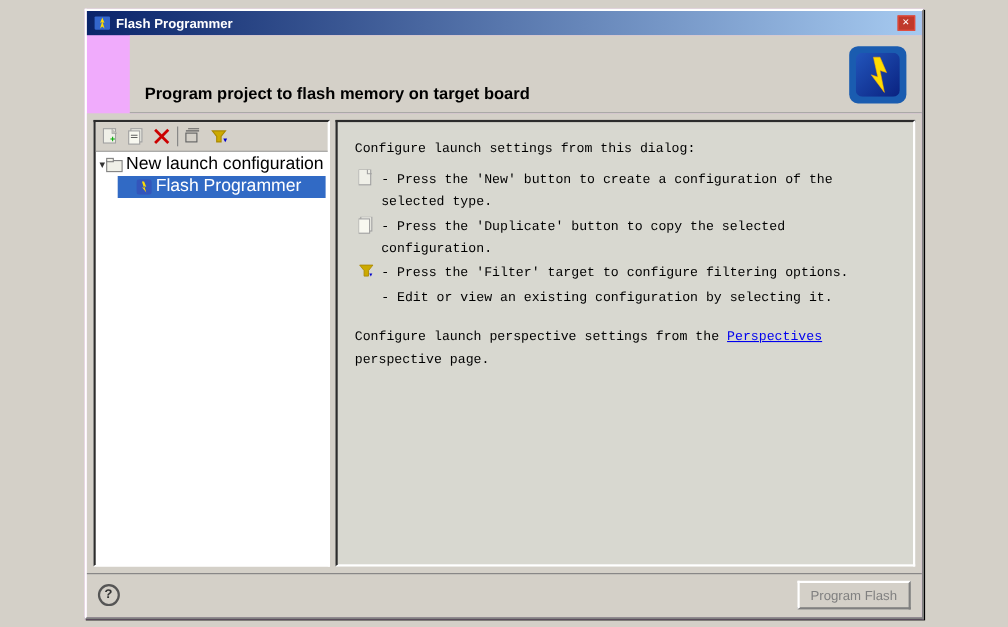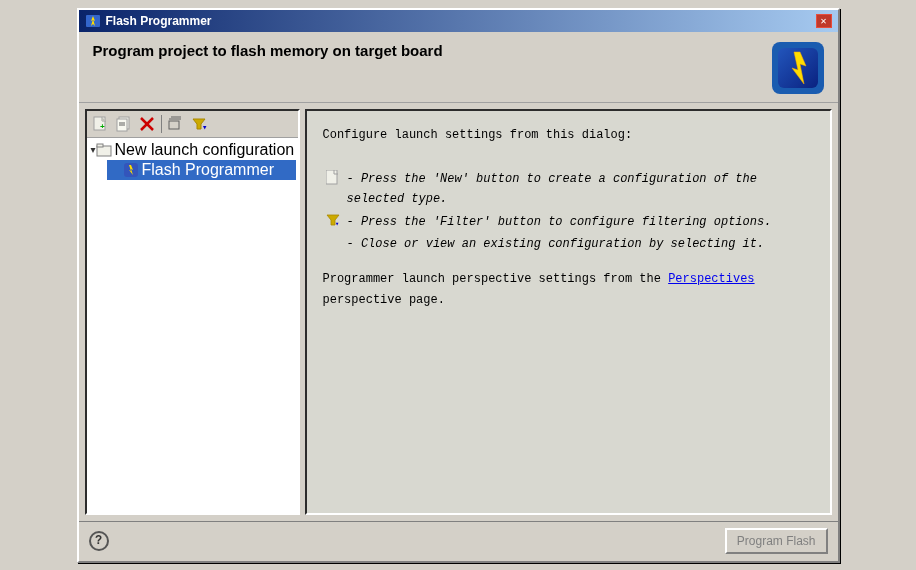--- a/index.html
+++ b/index.html
@@ -71,24 +71,25 @@
       align-items: center;
       justify-content: center;
       cursor: pointer;
       font-weight: bold;
     }
 
     .header-area {
       background: #d4d0c8;
       padding: 10px 14px 8px 14px;
       display: flex;
-      align-items: flex-start;
+      align-items: flex-end;
       justify-content: space-between;
       border-bottom: 1px solid #a0a0a0;
       flex-shrink: 0;
+      margin-left: 39px;
     }
 
     .header-title {
       font-size: 15px;
       font-weight: bold;
       font-family: Arial, sans-serif;
       color: #000;
     }
 
     .header-logo {
@@ -210,21 +211,20 @@
       font-family: 'Courier New', monospace;
       font-size: 12px;
       line-height: 1.7;
       color: #000;
     }
 
     .info-line {
       display: flex;
       align-items: flex-start;
       margin-bottom: 2px;
-      font-style: italic;
     }
 
     .info-icon {
       width: 20px;
       flex-shrink: 0;
       display: flex;
       align-items: center;
       justify-content: center;
       margin-right: 4px;
       margin-top: 1px;
@@ -394,51 +394,60 @@
                 </svg>
               </span>
               <span class="tree-item-label">Flash Programmer</span>
             </div>
           </div>
         </div>
       </div>
     </div>
 
     <div class="right-panel">
-      <div style="margin-bottom: 24px;">Configure launch settings from this dialog:</div>
+      <div style="margin-bottom: 8px;">Configure launch settings from this dialog:</div>
 
       <div class="info-line">
         <span class="info-icon">
           <svg width="14" height="16" viewBox="0 0 14 16">
             <rect x="0" y="0" width="11" height="14" fill="#f0f0e8" stroke="#a0a0a0" stroke-width="1"></rect>
             <polyline points="8,0 8,4 12,4" fill="none" stroke="#a0a0a0" stroke-width="1"></polyline>
           </svg>
         </span>
         <span class="info-text">- Press the 'New' button to create a configuration of the selected type.</span>
       </div>
 
+      <div class="info-line">
+        <span class="info-icon">
+          <svg width="14" height="16" viewBox="0 0 14 16">
+            <rect x="2" y="0" width="10" height="13" fill="#f0f0e8" stroke="#a0a0a0" stroke-width="1"></rect>
+            <rect x="0" y="2" width="10" height="13" fill="#f8f8f0" stroke="#a0a0a0" stroke-width="1"></rect>
+          </svg>
+        </span>
+        <span class="info-text">- Press the 'Duplicate' button to copy the selected configuration.</span>
+      </div>
 
 
       <div class="info-line">
         <span class="info-icon">
           <svg width="14" height="14" viewBox="0 0 14 14">
             <polygon points="1,2 13,2 9,7 9,12 5,12 5,7" fill="#ccaa00" stroke="#aa8800" stroke-width="0.8"></polygon>
             <text x="9" y="13" font-size="7" fill="#0000cc" font-weight="bold">▾</text>
           </svg>
         </span>
-        <span class="info-text">- Press the 'Filter' button to configure filtering options.</span>
+        <span class="info-text">- Press the 'Filter' target to configure filtering options.</span>
       </div>
 
       <div class="info-line">
         <span class="info-icon" style="width:20px;">&nbsp;</span>
-        <span class="info-text">- Close or view an existing configuration by selecting it.</span>
+        <span class="info-text">- Edit or view an existing configuration by selecting it.</span>
       </div>
 
       <div style="margin-top: 14px;">
-        <span>Programmer launch perspective settings from the </span><span class="link-text">Perspectives</span><span> perspective page.</span>
+        <span>Configure launch perspective settings from the </span><span class="link-text">Perspectives</span><span> perspective page.</span>
       </div>
     </div>
   </div>
 
   <div class="bottom-bar">
     <div class="bottom-left">
       <div class="help-btn">?</div>
     </div>
     <div class="bottom-right">
       <button class="dialog-btn" disabled="">Program Flash</button>

